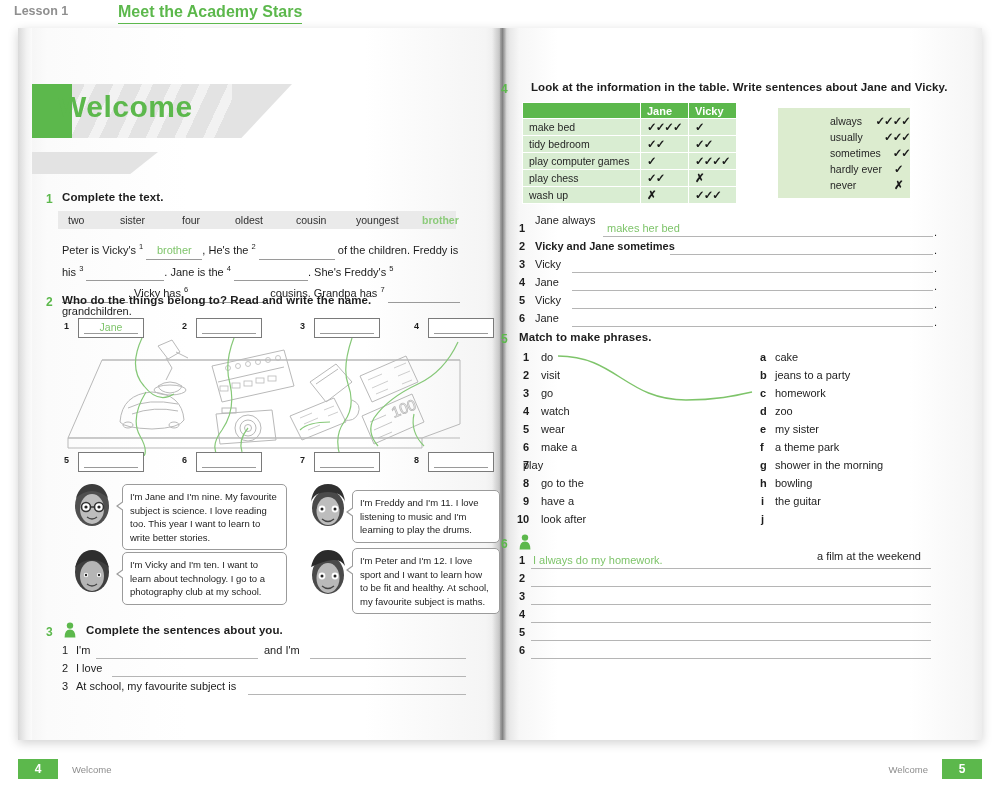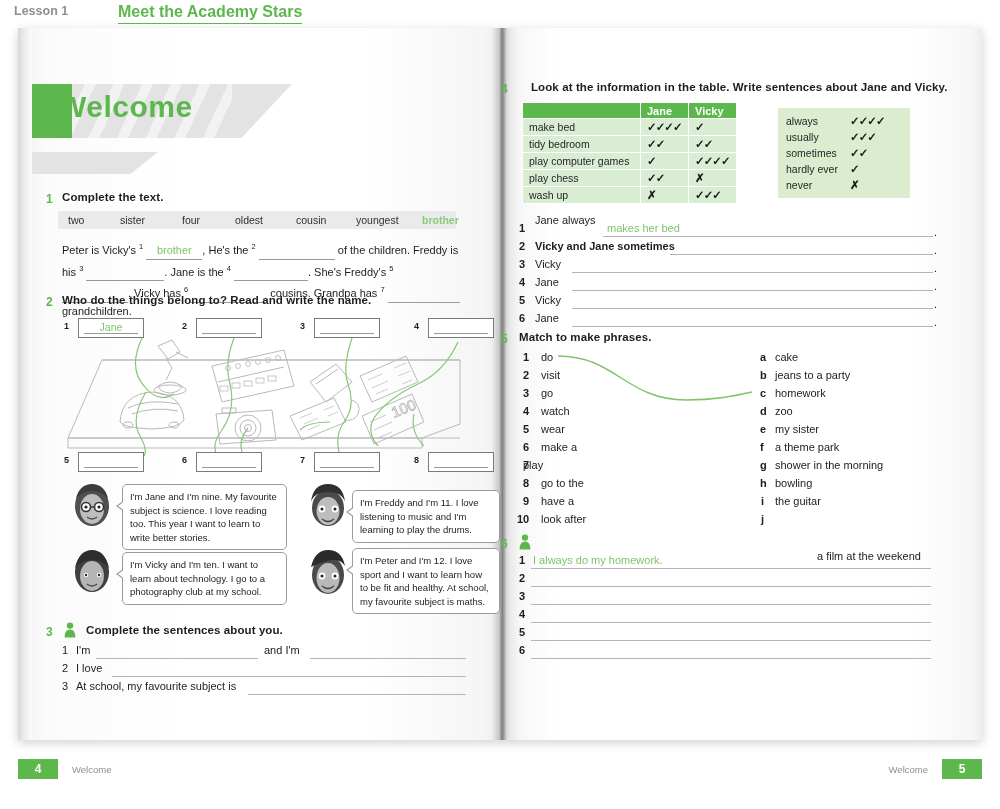--- a/index.html
+++ b/index.html
@@ -217,21 +217,21 @@
   .tbl .c-j { width: 48px; }
   .tbl .c-v { width: 48px; }
 
   .keybox {
     position: absolute; left: 778px; top: 108px;
     width: 132px;
     background: #dceccf;
     padding: 5px 0 5px 0;
     font-size: 10.5px;
   }
-  .keyrow { display:flex; height: 16px; align-items:center; }
+  .keyrow { display:flex; height: 16px; align-items:center;padding-left:44px; }
   .keyrow .k { width: 72px; padding-left: 8px; color:#262626; }
   .keyrow .v { font-weight:bold; letter-spacing:-1px; color:#1a1a1a; font-size: 11.5px; }
 
   
   .wline {
     position: absolute;
     border-bottom: 1px solid #b5b5b5;
   }
   .lrow { position: absolute; font-size: 11px; color:#1d1d1d; }
 

